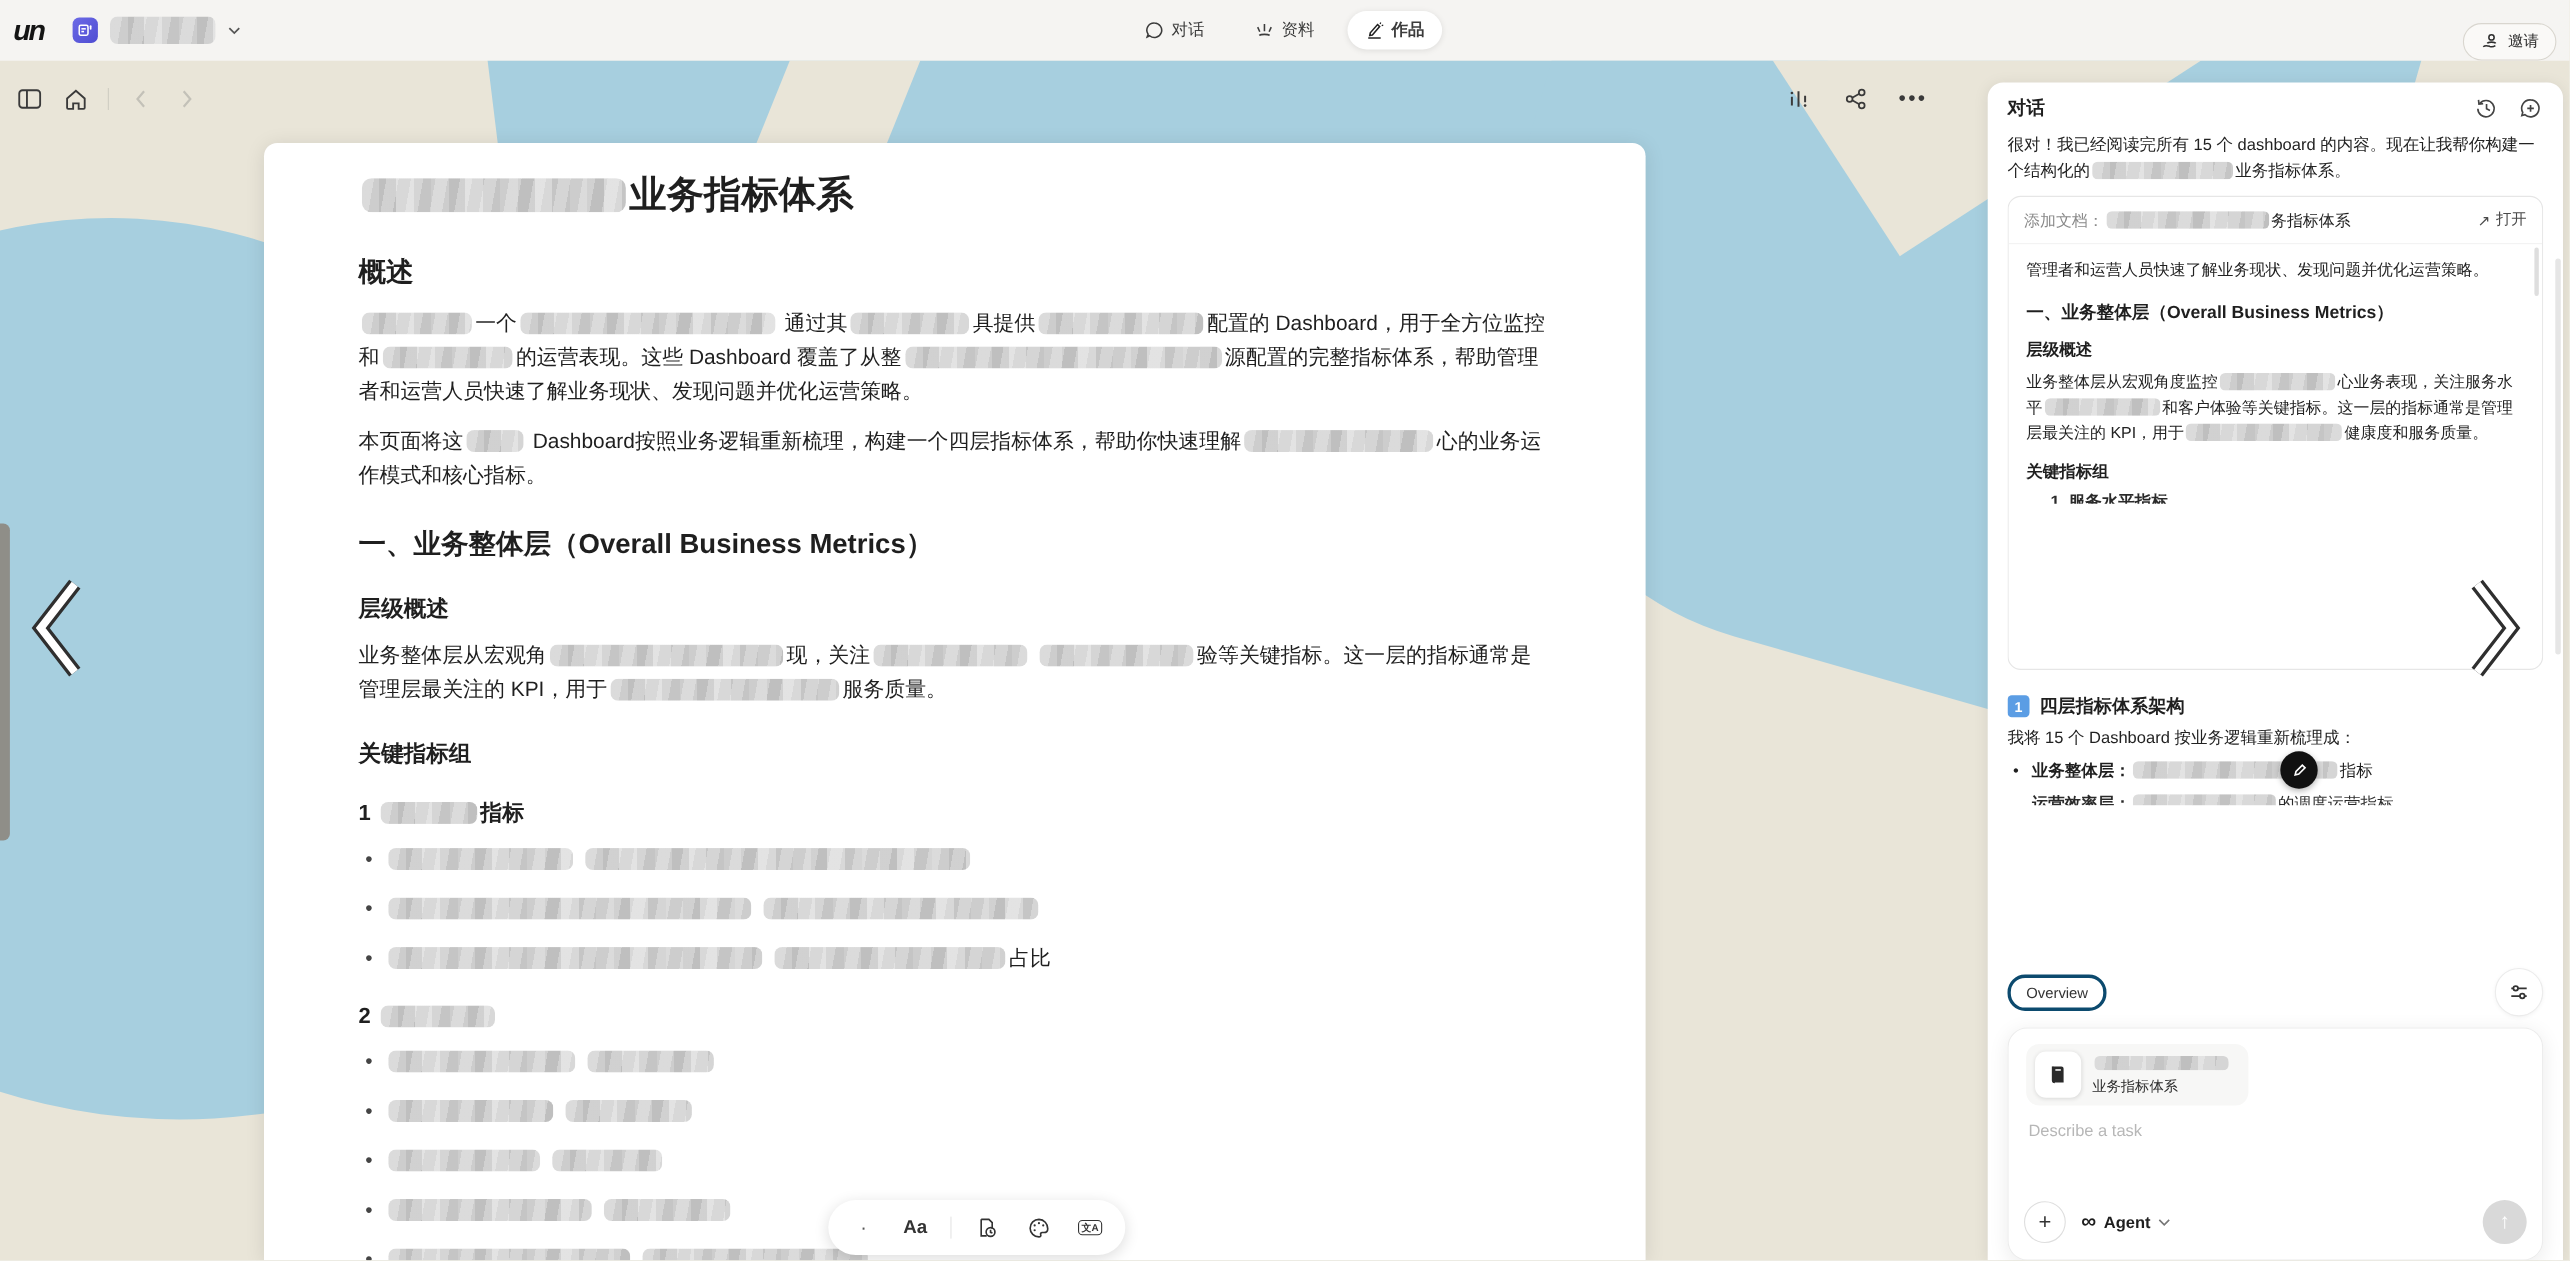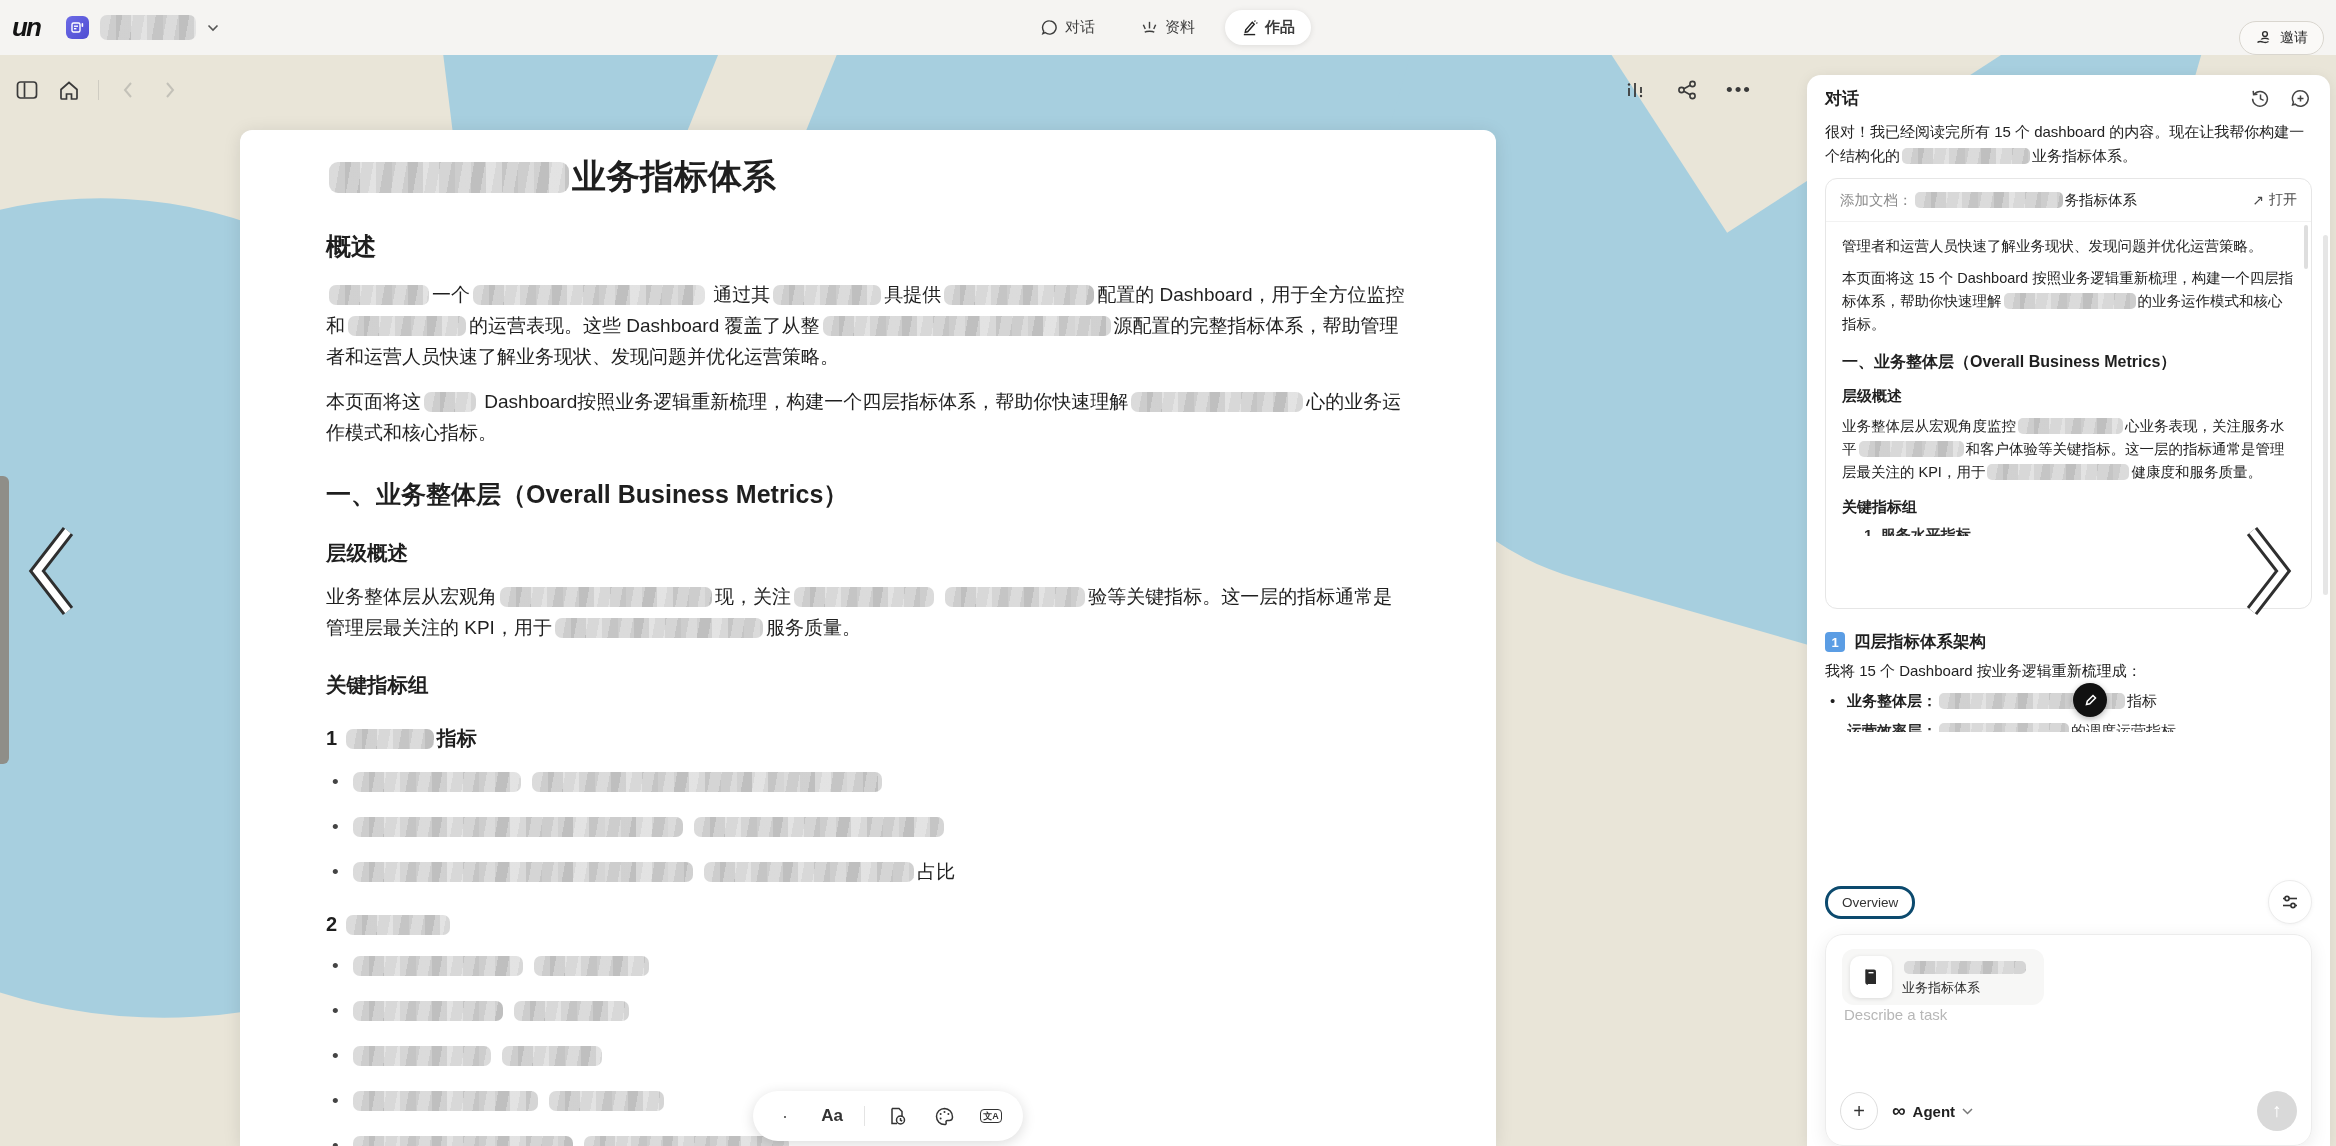--- a/index.html
+++ b/index.html
@@ -95,21 +95,21 @@
   .cursor-badge{position:absolute;left:248px;top:-6px;width:34px;height:34px;border-radius:50%;background:#111;display:flex;align-items:center;justify-content:center;box-shadow:0 2px 6px rgba(0,0,0,.3);}
 
   .ov-row{display:flex;align-items:center;margin:8px 0 10px;}
   .ov-pill{font-size:13.5px;color:#333;border:3px solid #0c4a6e;border-radius:16px;padding:6px 14px;cursor:pointer;background:#fff;font-family:inherit;}
   .ov-set{margin-left:auto;width:42px;height:42px;border-radius:50%;border:1px solid #ececec;display:flex;align-items:center;justify-content:center;cursor:pointer;background:#fff;box-shadow:0 1px 4px rgba(0,0,0,.05);}
 
   .composer{position:relative;border:1px solid #ececec;border-radius:18px;box-shadow:0 4px 18px rgba(0,0,0,.08);height:212px;box-sizing:border-box;padding:14px 16px;}
   .att{display:flex;align-items:center;gap:10px;background:#f7f7f6;border-radius:12px;padding:7px 16px 7px 8px;width:fit-content;}
   .att-ic{width:42px;height:42px;background:#fff;border-radius:10px;box-shadow:0 1px 4px rgba(0,0,0,.12);display:flex;align-items:center;justify-content:center;}
   .att-sub{font-size:13px;color:#2a2a2a;margin-top:4px;}
-  .cmp-input{border:none;outline:none;width:100%;font-size:15px;font-family:inherit;color:#ef4444;background:transparent;}
+  .cmp-input{border:none;outline:none;width:100%;font-size:15px;margin-top:14px;font-family:inherit;color:#ef4444;background:transparent;}
   .cmp-input::placeholder{color:#b7b7b7;}
   .cmp-row{position:absolute;left:14px;right:14px;bottom:14px;display:flex;align-items:center;gap:14px;}
   .plus-btn{width:38px;height:38px;border-radius:50%;border:1.4px solid #dedede;background:#fff;font-size:20px;color:#333;cursor:pointer;display:flex;align-items:center;justify-content:center;font-family:inherit;}
   .agent-sel{display:flex;align-items:center;gap:7px;cursor:pointer;}
   .agent-inf{font-size:19px;font-weight:700;}
   .agent-lb{font-size:15px;font-weight:600;}
   .send-btn{margin-left:auto;width:40px;height:40px;border-radius:50%;background:#d9d9d9;border:none;color:#fff;font-size:19px;cursor:pointer;display:flex;align-items:center;justify-content:center;font-family:inherit;}
   .panel-thumb{position:absolute;right:2px;top:160px;width:5px;height:360px;background:#e6e6e6;border-radius:3px;z-index:6;cursor:pointer;}
 </style>
 </head>
@@ -333,21 +333,20 @@
             <span><span class="rx" style="width: 148px;"></span></span>
             <span>务指标体系</span>
             <span class="dcard-open">
               <span>↗</span>
               <span>打开</span>
             </span>
           </div>
           <div class="dcard-b">
             <div>
                 <div class="blk p"><span>管理者和运营人员快速了解业务现状、发现问题并优化运营策略。</span></div>
-                <div class="blk p"><span>本页面将这 15 个 Dashboard 按照业务逻辑重新梳理，构建一个四层指标体系，帮助你快速理解</span><span class="rx" style="width: 132px;"></span><span>的业务运作模式和核心指标。</span></div>
                 <div class="blk h2"><span>一、业务整体层（Overall Business Metrics）</span></div>
                 <div class="blk h3"><span>层级概述</span></div>
                 <div class="blk p"><span>业务整体层从宏观角度监控</span><span class="rx" style="width: 105px;"></span><span>心业务表现，关注服务水平</span><span class="rx" style="width: 105px;"></span><span>和客户体验等关键指标。这一层的指标通常是管理层最关注的 KPI，用于</span><span class="rx" style="width: 142px;"></span><span>健康度和服务质量。</span></div>
                 <div class="blk h3"><span>关键指标组</span></div>
                 <div class="blk cut"><span>1. 服务水平指标</span></div>
               </div>
           </div>
           <div class="card-thumb"></div>
         </div>
 

